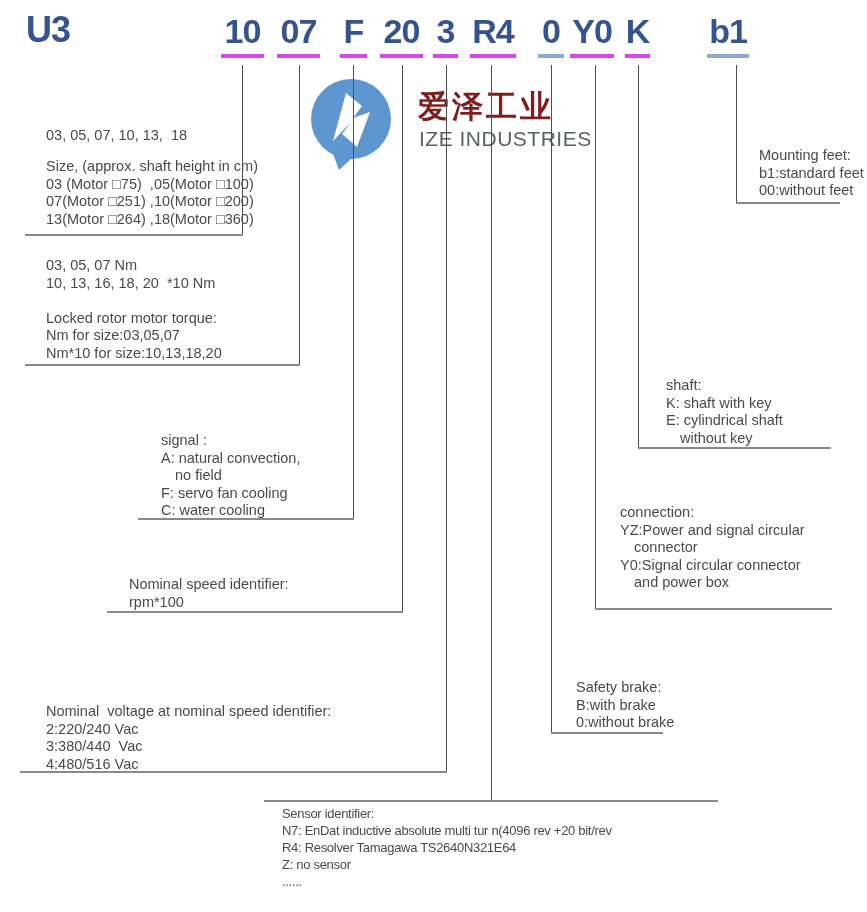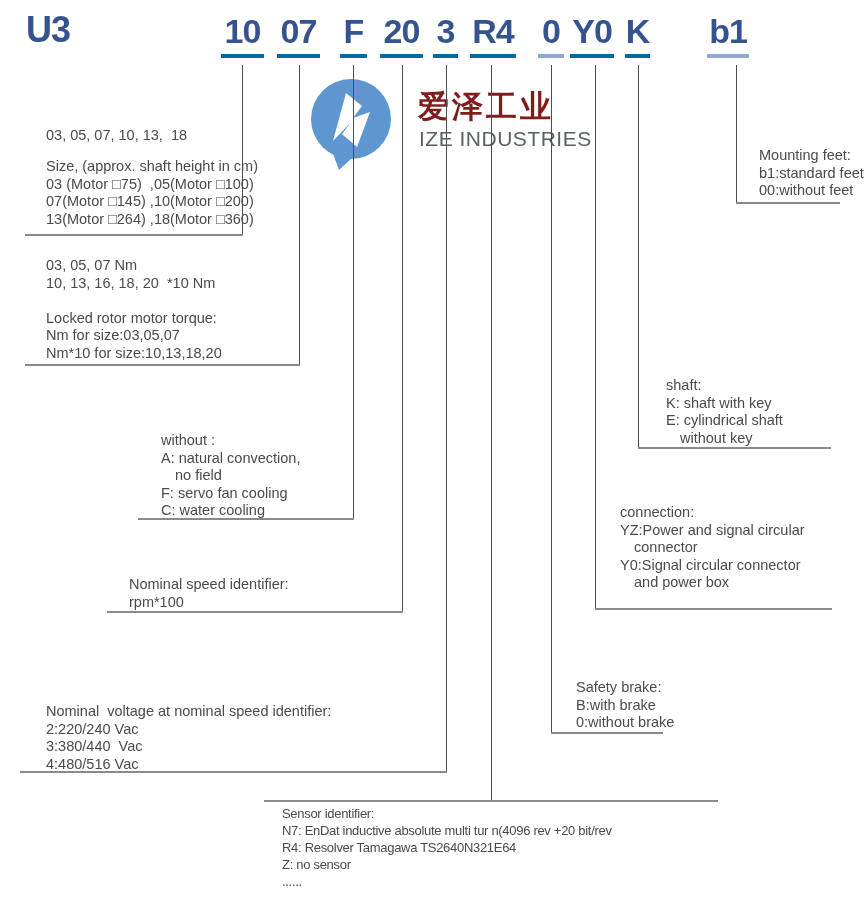--- a/index.html
+++ b/index.html
@@ -9,21 +9,21 @@
   }
   
   #prefix{
     position:absolute;left:26px;top:10px;
     font-size:36px;font-weight:bold;letter-spacing:-1px;line-height:40px;
     color:#35548f;
   }
   .seg{
     position:absolute;top:12px;height:42px;text-align:center;
     font-size:34px;font-weight:bold;letter-spacing:-1px;line-height:38px;
-    color:#35548f;border-bottom:4px solid #0369a1;
+    color:#35548f;border-bottom:4px solid #d946ef;
   }
   .seg.light-ul{border-bottom-color:#8fa9cf;}
   #seg0{left:221px;width:43px}
   #seg1{left:277px;width:43px}
   #seg2{left:340px;width:27px}
   #seg3{left:380px;width:43px}
   #seg4{left:433px;width:25px}
   #seg5{left:470px;width:46px}
   #seg6{left:538px;width:26px}
   #seg7{left:570px;width:44px}
@@ -128,35 +128,35 @@
   <div class="hb" id="hb-shaft"></div>
   <div class="hb" id="hb-feet"></div>
 
   <div class="note" id="note-size-values">
     <div class="ln">03, 05, 07, 10, 13,  18</div>
   </div>
 
   <div class="note" id="note-size">
     <div class="ln">Size, (approx. shaft height in cm)</div>
     <div class="ln">03 (Motor □75)  ,05(Motor □100)</div>
-    <div class="ln">07(Motor □145) ,10(Motor □200)</div>
+    <div class="ln">07(Motor □251) ,10(Motor □200)</div>
     <div class="ln">13(Motor □264) ,18(Motor □360)</div>
   </div>
 
   <div class="note" id="note-torque">
     <div class="ln">03, 05, 07 Nm</div>
     <div class="ln">10, 13, 16, 18, 20  *10 Nm</div>
     <div class="ln"></div>
     <div class="ln">Locked rotor motor torque:</div>
     <div class="ln">Nm for size:03,05,07</div>
     <div class="ln">Nm*10 for size:10,13,18,20</div>
   </div>
 
   <div class="note" id="note-cooling">
-    <div class="ln">without :</div>
+    <div class="ln">signal :</div>
     <div class="ln">A: natural convection,</div>
     <div class="ln ind">no field</div>
     <div class="ln">F: servo fan cooling</div>
     <div class="ln">C: water cooling</div>
   </div>
 
   <div class="note" id="note-speed">
     <div class="ln">Nominal speed identifier:</div>
     <div class="ln">rpm*100</div>
   </div>

